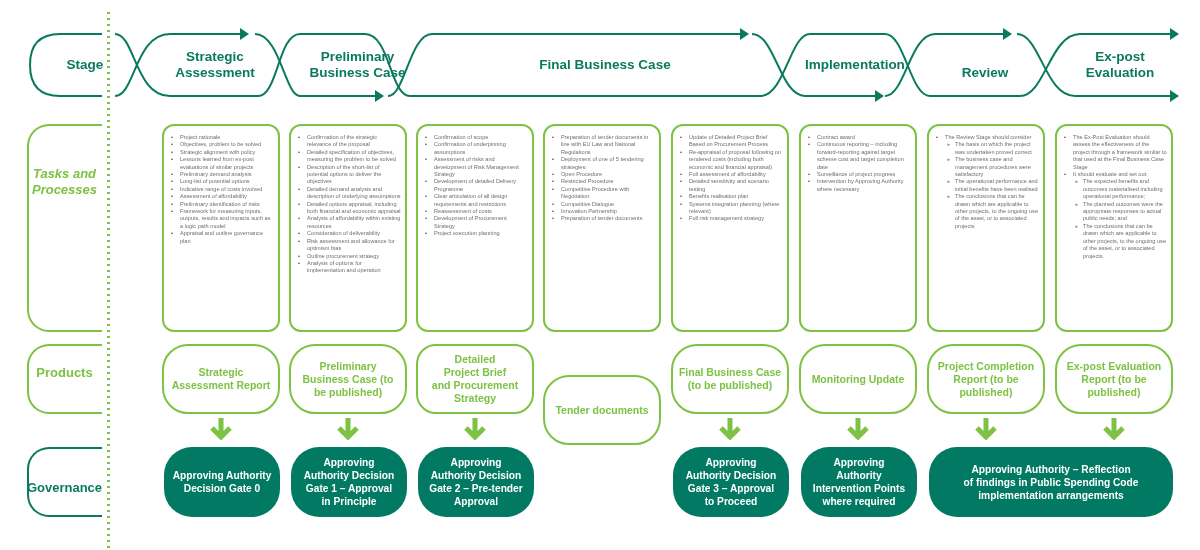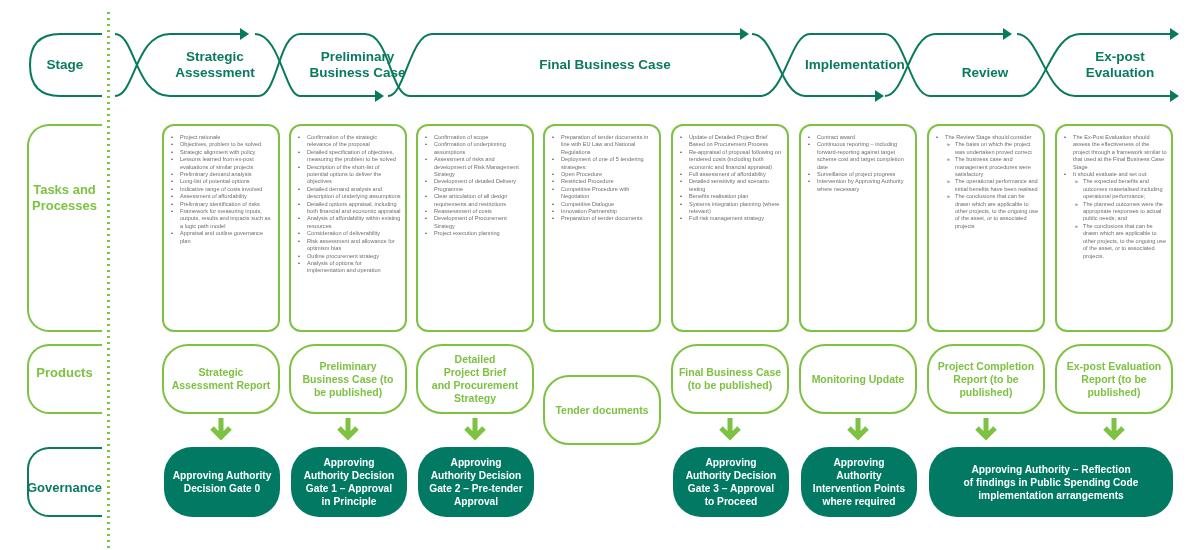--- a/index.html
+++ b/index.html
@@ -76,35 +76,35 @@
     <polygon points="240,28 249,34 240,40"></polygon>
     <polygon points="375,90 384,96 375,102"></polygon>
     <polygon points="740,28 749,34 740,40"></polygon>
     <polygon points="875,90 884,96 875,102"></polygon>
     <polygon points="1003,28 1012,34 1003,40"></polygon>
     <polygon points="1170,28 1179,34 1170,40"></polygon>
     <polygon points="1170,90 1179,96 1170,102"></polygon>
   </g>
 </svg>
 
-<div class="stage-label" style="left:30px;top:34px;width:70px;height:62px;">Stage</div>
+<div class="stage-label" style="left:30px;top:34px;width:70px;height:62px;padding-left:20px;">Stage</div>
 <div class="stage-label" style="left:160px;top:40px;width:110px;height:50px;">Strategic
 Assessment</div>
 <div class="stage-label" style="left:300px;top:40px;width:115px;height:50px;">Preliminary
 Business Case</div>
 <div class="stage-label" style="left:480px;top:40px;width:250px;height:50px;">Final Business Case</div>
 <div class="stage-label" style="left:800px;top:40px;width:110px;height:50px;">Implementation</div>
 <div class="stage-label" style="left:930px;top:48px;width:110px;height:50px;">Review</div>
 <div class="stage-label" style="left:1060px;top:40px;width:120px;height:50px;">Ex-post
 Evaluation</div>
 
 <div class="dotline"></div>
 
 <div class="row-frame" style="left:27px;top:124px;width:75px;height:208px;"></div>
-<div class="row-label green" style="left:27px;top:124px;width:75px;height:148px;">Tasks and
+<div class="row-label green" style="left:27px;top:108px;width:75px;height:148px;font-style:italic;">Tasks and
 Processes</div>
 <div class="row-frame" style="left:27px;top:344px;width:75px;height:70px;"></div>
 <div class="row-label green" style="left:27px;top:344px;width:75px;height:57px;">Products</div>
 <div class="row-frame teal" style="left:27px;top:447px;width:75px;height:70px;"></div>
 <div class="row-label teal" style="left:27px;top:447px;width:75px;height:82px;">Governance</div>
 
 <div id="tasks-container">
     <div class="task-box" style="left: 162px;">
       <ul>
         <li><span>Project rationale</span></li>
@@ -197,21 +197,21 @@
           </ul></li>
       </ul>
     </div>
   </div>
 
 <div class="prod-box" style="left:162px;">Strategic
 Assessment Report</div>
 <div class="prod-box" style="left:289px;">Preliminary
 Business Case (to
 be published)</div>
-<div class="prod-box" style="left:416px;">Detailed
+<div class="prod-box" style="left:416px;border-radius:20px;">Detailed
 Project Brief
 and Procurement
 Strategy</div>
 <div class="prod-box" style="left:543px;margin-top:31px;">Tender documents</div>
 <div class="prod-box" style="left:671px;">Final Business Case
 (to be published)</div>
 <div class="prod-box" style="left:799px;">Monitoring Update</div>
 <div class="prod-box" style="left:927px;">Project Completion
 Report (to be
 published)</div>

